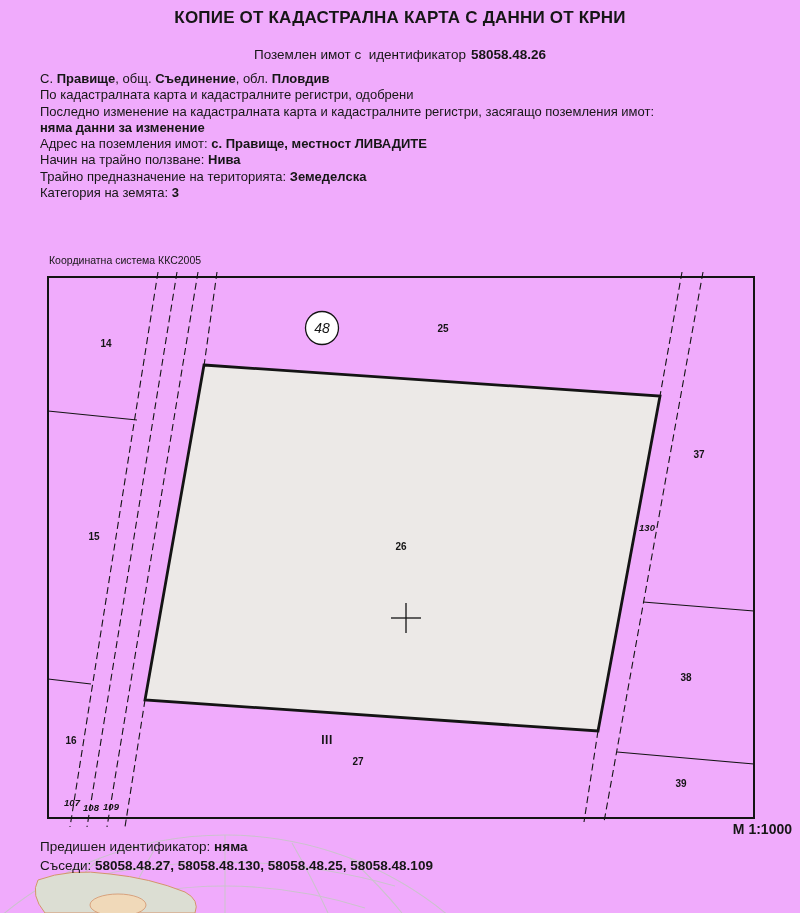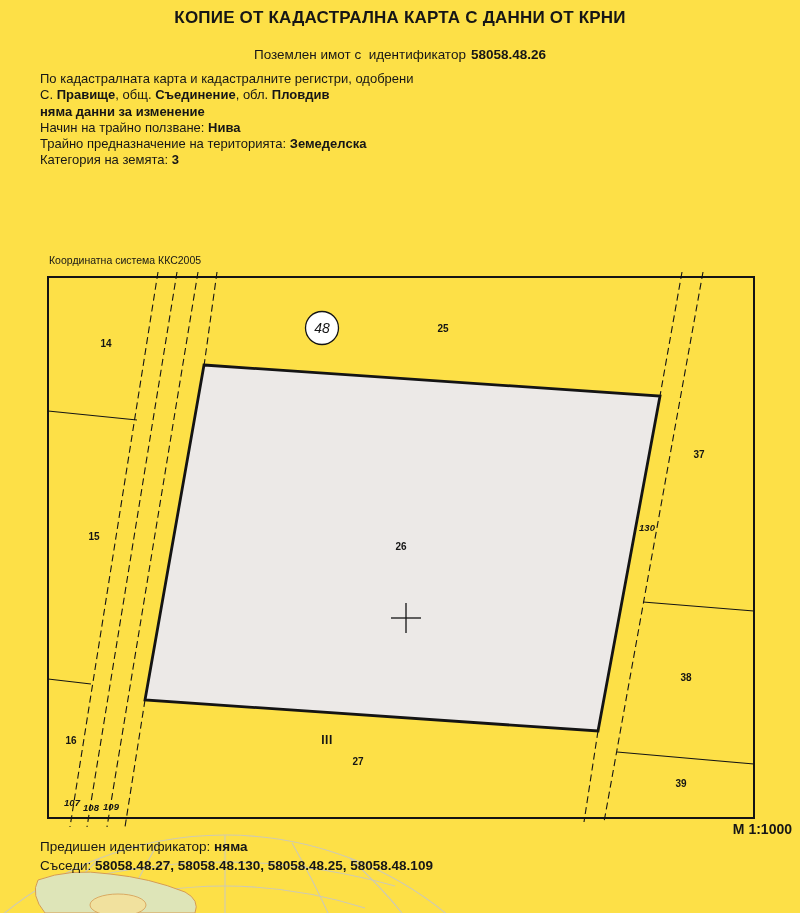--- a/index.html
+++ b/index.html
@@ -1,16 +1,16 @@
 <!DOCTYPE html>
 <html><head>
 <meta charset="utf-8">
 <style>
   html,body{margin:0;padding:0;background:#fff;}
-  .page{position:relative;width:800px;height:913px;background:#fde047;overflow:hidden;
+  .page{position:relative;width:800px;height:913px;background:#f0abfc;overflow:hidden;
         font-family:"Liberation Sans",sans-serif;color:#161616;}
   .layer{position:absolute;z-index:1;}
   .title{top:8px;left:0;width:800px;text-align:center;font-size:17px;font-weight:bold;letter-spacing:.2px;}
   .subtitle{top:47px;left:0;width:800px;text-align:center;font-size:13.5px;white-space:pre-wrap;}
   .subtitle b{margin-left:5px;}
   .info{top:71px;left:40px;width:730px;font-size:13px;line-height:16.3px;}
   .coordsys{top:254px;left:49px;font-size:10.5px;}
   .scale{top:821px;left:0;width:792px;text-align:right;font-size:14px;font-weight:bold;}
   .footer{top:838px;left:40px;font-size:13.5px;line-height:18.6px;}
   .wm{position:absolute;left:0;top:0;z-index:0;}
@@ -42,23 +42,25 @@
       <path d="M 350,858 Q 382,888 402,913" stroke="#c6c6c6"></path>
       <path d="M 38,880 Q 70,868 110,874 Q 150,878 185,892 Q 200,900 195,913 L 45,913 Q 30,895 38,880 Z" stroke-width="1" stroke="#cf8f52" fill="#d9e7cc"></path>
       <ellipse cx="118" cy="905" rx="28" ry="11" stroke="#cf8f52" stroke-width="0.8" fill="#f0e2ae"></ellipse>
     </g>
   </svg>
 
   <div class="layer title">КОПИЕ ОТ КАДАСТРАЛНА КАРТА С ДАННИ ОТ КРНИ</div>
   <div class="layer subtitle"><span>Поземлен имот с  идентификатор</span><b>58058.48.26</b></div>
 
   <div class="layer info">
+    <div><span>С. </span><b>Правище</b><span>, общ. </span><b>Съединение</b><span>, обл. </span><b>Пловдив</b></div>
     <div>По кадастралната карта и кадастралните регистри, одобрени</div>
-    <div><span>С. </span><b>Правище</b><span>, общ. </span><b>Съединение</b><span>, обл. </span><b>Пловдив</b></div>
+    <div>Последно изменение на кадастралната карта и кадастралните регистри, засягащо поземления имот:</div>
     <div><b>няма данни за изменение</b></div>
+    <div><span>Адрес на поземления имот: </span><b>с. Правище, местност ЛИВАДИТЕ</b></div>
     <div><span>Начин на трайно ползване: </span><b>Нива</b></div>
     <div><span>Трайно предназначение на територията: </span><b>Земеделска</b></div>
     <div><span>Категория на земята: </span><b>3</b></div>
   </div>
 
   <div class="layer coordsys">Координатна система ККС2005</div>
 
   <svg class="mapsvg" width="800" height="582" viewBox="0 250 800 582">
 
     <polygon points="204,365 660,396 598,731 145,700" stroke-width="2.8" fill="#ece9e7"></polygon>

